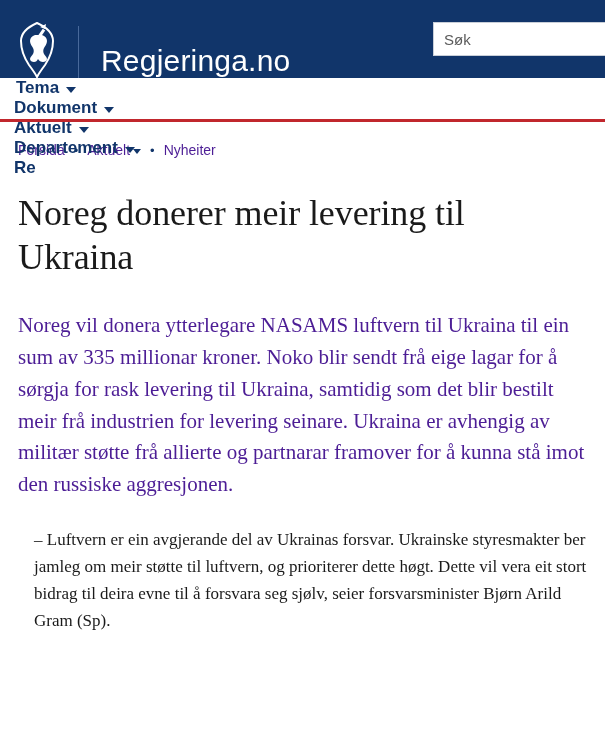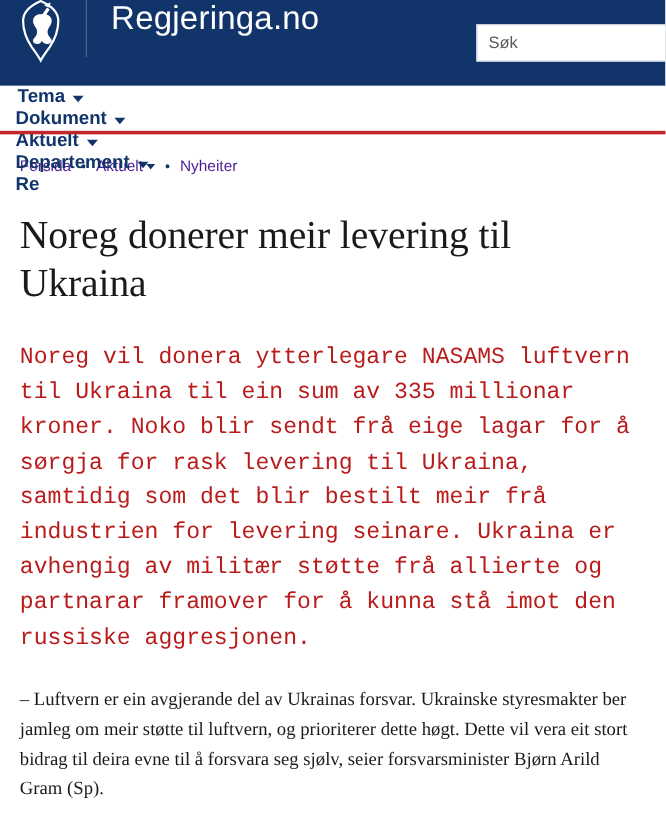--- a/index.html
+++ b/index.html
@@ -11,21 +11,21 @@
     overflow: hidden;
     background: #ffffff;
     font-family: "Liberation Sans", sans-serif;
   }
 
   
   .site-header {
     background: #11356A;
     height: 78px;
     display: flex;
-    align-items: flex-start;
+    align-items: flex-end;
     padding: 0 0 0 14px;
     position: relative;
   }
   .logo {
     width: 46px;
     height: 56px;
     flex: 0 0 auto;
     display: flex;
     align-items: center;
     justify-content: center;
@@ -149,32 +149,32 @@
     margin: 34px 0 0 0;
     letter-spacing: -0.1px;
   }
   .article-meta {
     font-size: 13.5px;
     color: #333333;
     font-weight: bold;
     margin: 26px 0 0 0;
   }
   .article-lead {
-    font-family: Liberation Mono, monospace;
+    font-family: Liberation Serif, serif;
     font-size: 21px;
     line-height: 1.52;
-    color: #b91c1c;
+    color: #4c1d95;
     margin: 30px 0 0 0;
   }
   .article-body {
     font-family: "Liberation Serif", serif;
     font-size: 17px;
     line-height: 1.58;
     color: #1a1a1a;
-    margin: 26px 0 0 0;
+    margin: 26px 0 0 16px;
   }
 </style>
 </head>
 <body>
 
 <div class="site-header">
   <div class="logo">
     <svg width="44" height="58" viewBox="0 0 44 58" aria-hidden="true">
       <path d="M22 2 C13 6 6 12 6 20 C6 30 10 38 14 44 C17 48 20 52 22 56 C24 52 27 48 30 44 C34 38 38 30 38 20 C38 12 31 6 22 2 Z" fill="none" stroke="#ffffff" stroke-width="2"></path>
       <path d="M20 14 c-3 1 -5 3 -5 6 c0 3 2 5 3 7 c1 2 1 4 0 6 c-1 2 -3 3 -3 5 c0 2 2 3 4 3 c2 0 3 -1 4 -3

